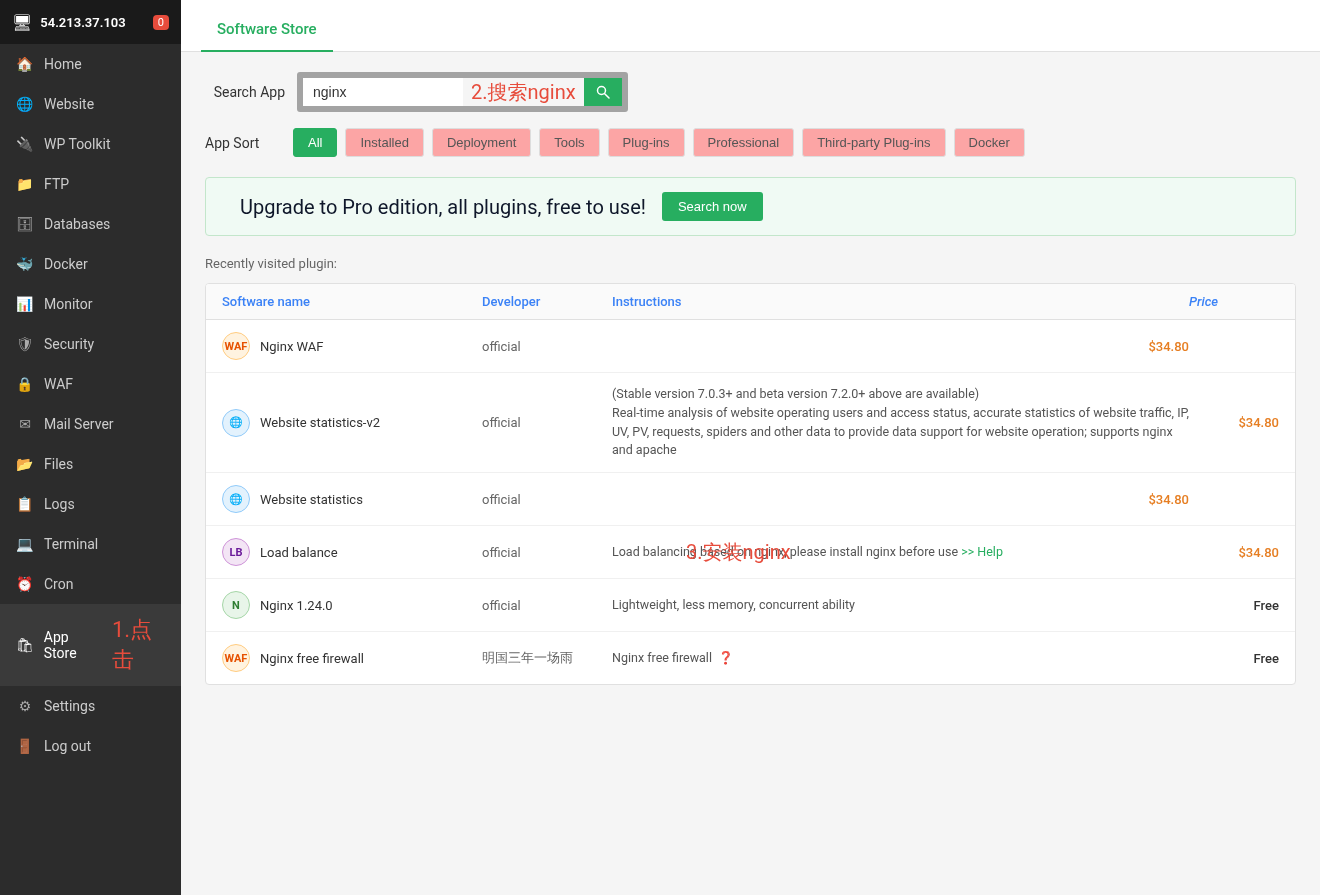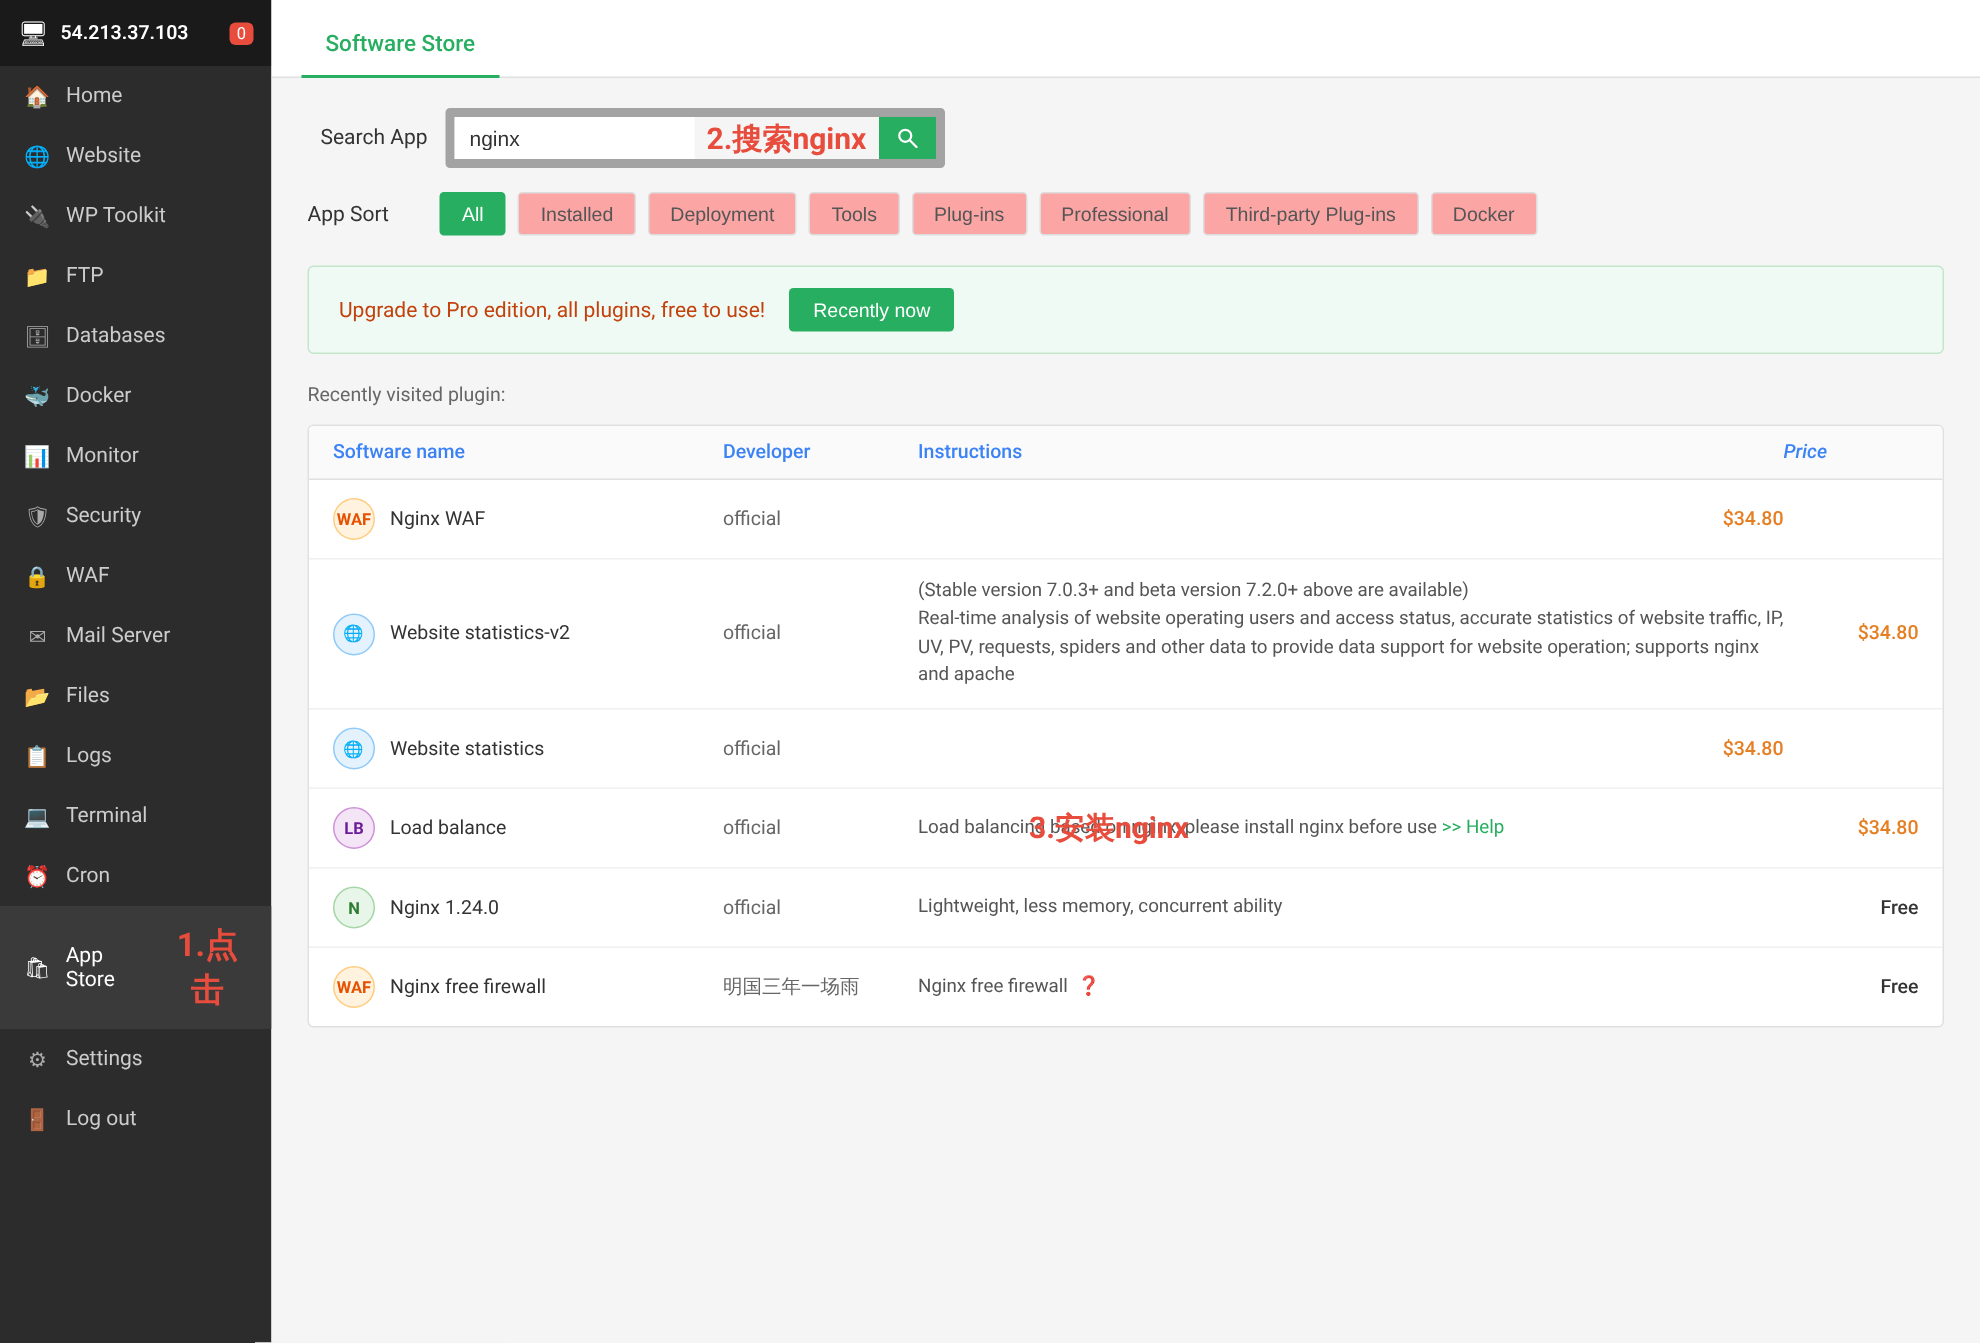--- a/index.html
+++ b/index.html
@@ -161,22 +161,23 @@
       background: #f0faf4;
       border: 1px solid #c3e6cb;
       border-radius: 4px;
       padding: 14px 20px;
       display: flex;
       align-items: center;
       gap: 16px;
       margin-bottom: 20px;
     }
     .upgrade-banner-text {
-      font-size: 14px;
-      color: #c2410c;
+      font-size: 20px;
+      color: #0f172a;
+      margin-left: 14px;
     }
     .upgrade-btn {
       background: #27ae60;
       color: #fff;
       border: none;
       border-radius: 3px;
       padding: 7px 16px;
       cursor: pointer;
       font-size: 13px;
       white-space: nowrap;
@@ -243,23 +244,22 @@
     .app-name-text { font-size: 13px; color: #333; }
     .developer { color: #666; font-size: 13px; }
     .instructions { color: #555; font-size: 12.5px; line-height: 1.5; }
     .price { color: #e67e22; font-weight: 500; font-size: 13px; text-align: right; }
     .price.free { color: #333; }
 
     
     .step-annotation {
       color: #e74c3c;
       font-size: 22px;
-      font-weight: bold;
+      font-weight: normal;
       pointer-events: none;
-      text-align: center;
     }
 
     .row-install-annotation {
       position: relative;
     }
   </style>
 </head>
 <body>
 
 <div class="sidebar">
@@ -371,21 +371,21 @@
       <button class="sort-btn">Deployment</button>
       <button class="sort-btn">Tools</button>
       <button class="sort-btn">Plug-ins</button>
       <button class="sort-btn">Professional</button>
       <button class="sort-btn">Third-party Plug-ins</button>
       <button class="sort-btn">Docker</button>
     </div>
 
     <div class="upgrade-banner">
       <span class="upgrade-banner-text">Upgrade to Pro edition, all plugins, free to use!</span>
-      <button class="upgrade-btn">Recently now</button>
+      <button class="upgrade-btn">Search now</button>
     </div>
 
     <div class="recently-label">Recently visited plugin:</div>
 
     <div class="app-table">
       <div class="app-table-header">
         <span>Software name</span>
         <span>Developer</span>
         <span>Instructions</span>
         <span style="text-align:left;font-style:italic;">Price</span>

